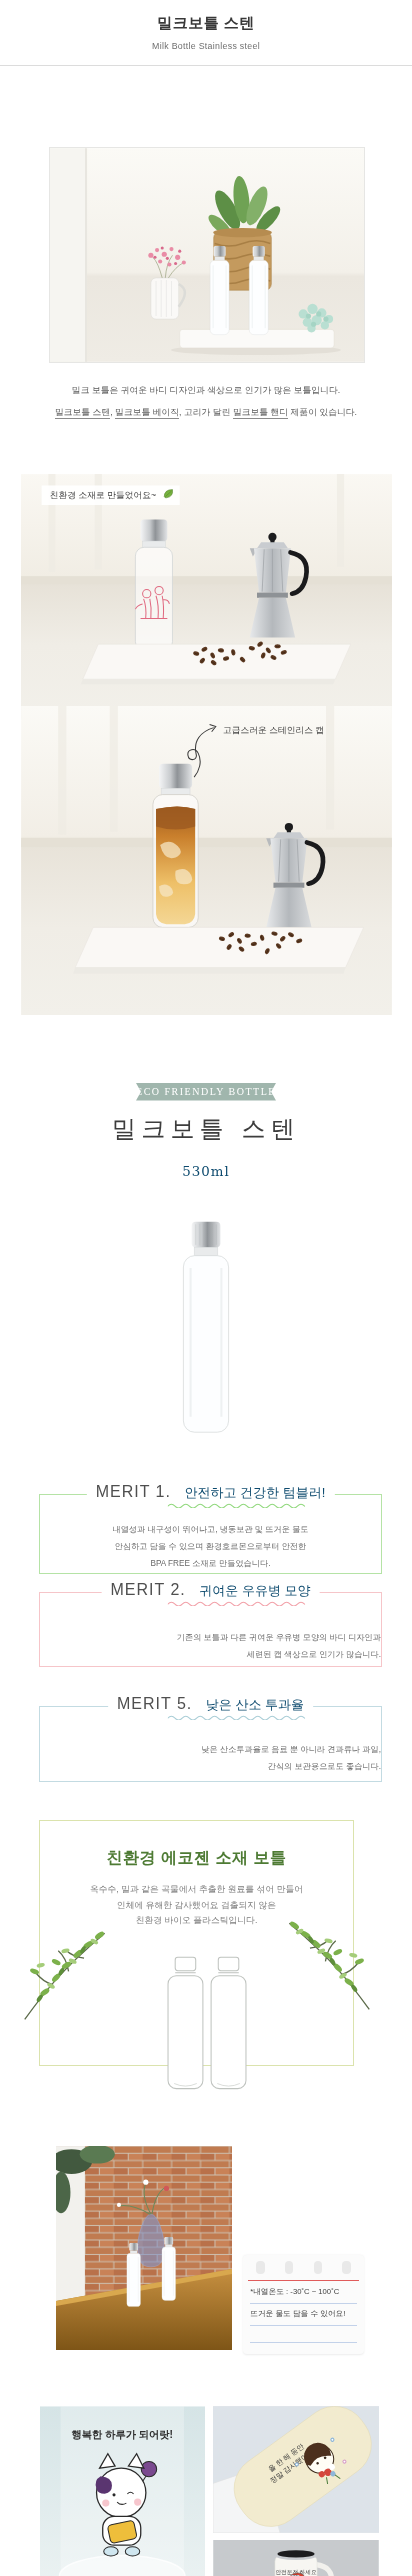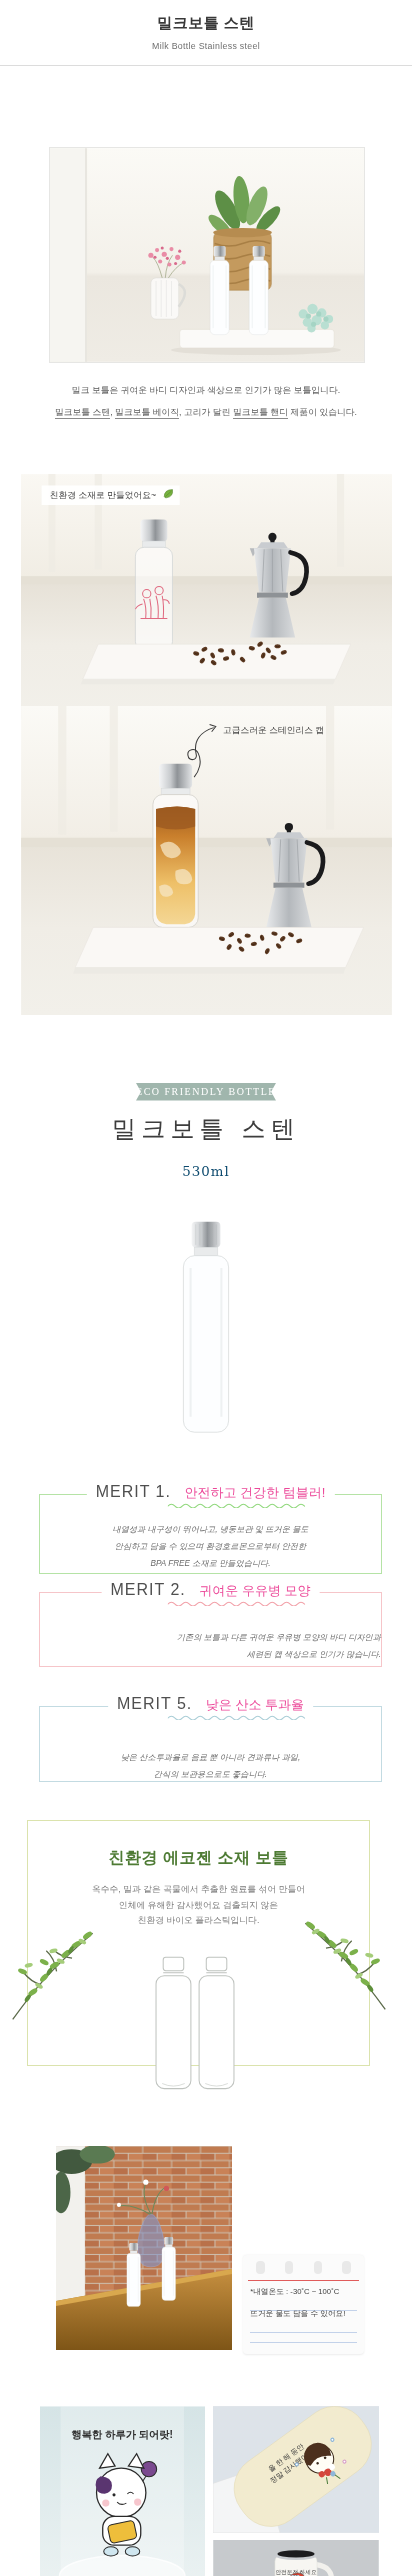--- a/index.html
+++ b/index.html
@@ -36,47 +36,47 @@
   .hero-bottle{top:1216px;left:50%;transform:translateX(-50%);}
 
   
   .merit{left:39px;width:343px;box-sizing:border-box;}
   .m1{top:1494px;height:80px;border:0.5px solid #b5e3a6;}
   .m2{top:1592px;height:75px;border:0.5px solid #f6c5c9;}
   .m3{top:1706px;height:76px;border:0.5px solid #c3dbe2;}
   .merit-head{position:absolute;top:-12.4px;left:50%;transform:translateX(-50%);
               background:#fff;padding:0 9.3px;white-space:nowrap;}
   .mnum{font-size:16px;color:#4f4f4f;letter-spacing:1px;}
-  .mtitle{font-size:13px;color:#ec4899;margin-left:11.3px;}
+  .mtitle{font-size:13px;color:#0c4a6e;margin-left:11.3px;}
   .wavy{position:absolute;top:8.2px;left:50%;transform:translateX(-30%);}
   .merit-body{position:absolute;left:0;right:0;text-align:center;
-              font-size:8.2px;color:#696969;line-height:17px;font-style:italic;}
+              font-size:8.2px;color:#696969;line-height:17px;}
   .m1 .merit-body{top:26px;}
   .m2 .merit-body{top:36px;text-align:right;}
-  .m3 .merit-body{top:42px;}
-
-  
-  .ecobox{left:27px;top:1820px;width:343px;height:246px;border:0.5px solid #dbe3ad;box-sizing:border-box;overflow:visible;padding-left:45px;}
+  .m3 .merit-body{top:34px;text-align:right;}
+
+  
+  .ecobox{left:39px;top:1820px;width:315px;height:246px;border:0.5px solid #dbe3ad;box-sizing:border-box;overflow:visible;padding-left:45px;}
   .eco-title{position:absolute;top:27px;left:0;right:0;text-align:center;
              font-size:16px;font-weight:bold;color:#4e7b34;letter-spacing:0.5px;}
   .eco-body{position:absolute;top:61px;left:0;right:0;text-align:center;
             font-size:8.8px;color:#7b7b7b;line-height:15.5px;}
   .branch-l{position:absolute;left:-18.5px;top:103px;}
   .branch-r{position:absolute;right:-18.5px;top:93px;transform:scaleX(-1);}
   .eco-bottles{position:absolute;left:127px;top:135px;z-index:2;}
 
   
   .photo4{left:56px;top:2146px;width:176px;height:204px;}
   .note{left:243px;top:2255px;width:121px;height:99px;background:#fbfbfb;border-radius:4.1px;
         box-shadow:0 0.5px 2.1px rgba(0,0,0,.08);}
   .note-holes{position:absolute;top:6.2px;left:13.4px;right:13.4px;display:flex;justify-content:space-between;}
   .note-hole{width:8.2px;height:12.4px;border-radius:4.1px;background:#e9e9e9;}
   .note-red{position:absolute;top:25px;left:5.2px;right:5.2px;height:1px;background:#e05b5b;}
   .note-line{position:absolute;left:7.2px;right:7.2px;font-size:7.7px;color:#3f3f3f;
-             border-bottom:1px solid #c3d2ea;padding-bottom:13px;}
+             border-bottom:1px solid #c3d2ea;padding-bottom:6px;}
   .note-l1{top:32px;}
   .note-l2{top:54px;}
   .note-rule{position:absolute;left:7.2px;right:7.2px;top:87px;border-bottom:1px solid #c3d2ea;}
 
   
   .col-l{left:40px;top:2406px;width:165px;height:207px;}
   .col-rt{left:213px;top:2406px;width:166px;height:127px;}
   .col-rb{left:213px;top:2540px;width:166px;height:73px;}
   svg text{font-family:"Liberation Sans",sans-serif;}
 </style>

